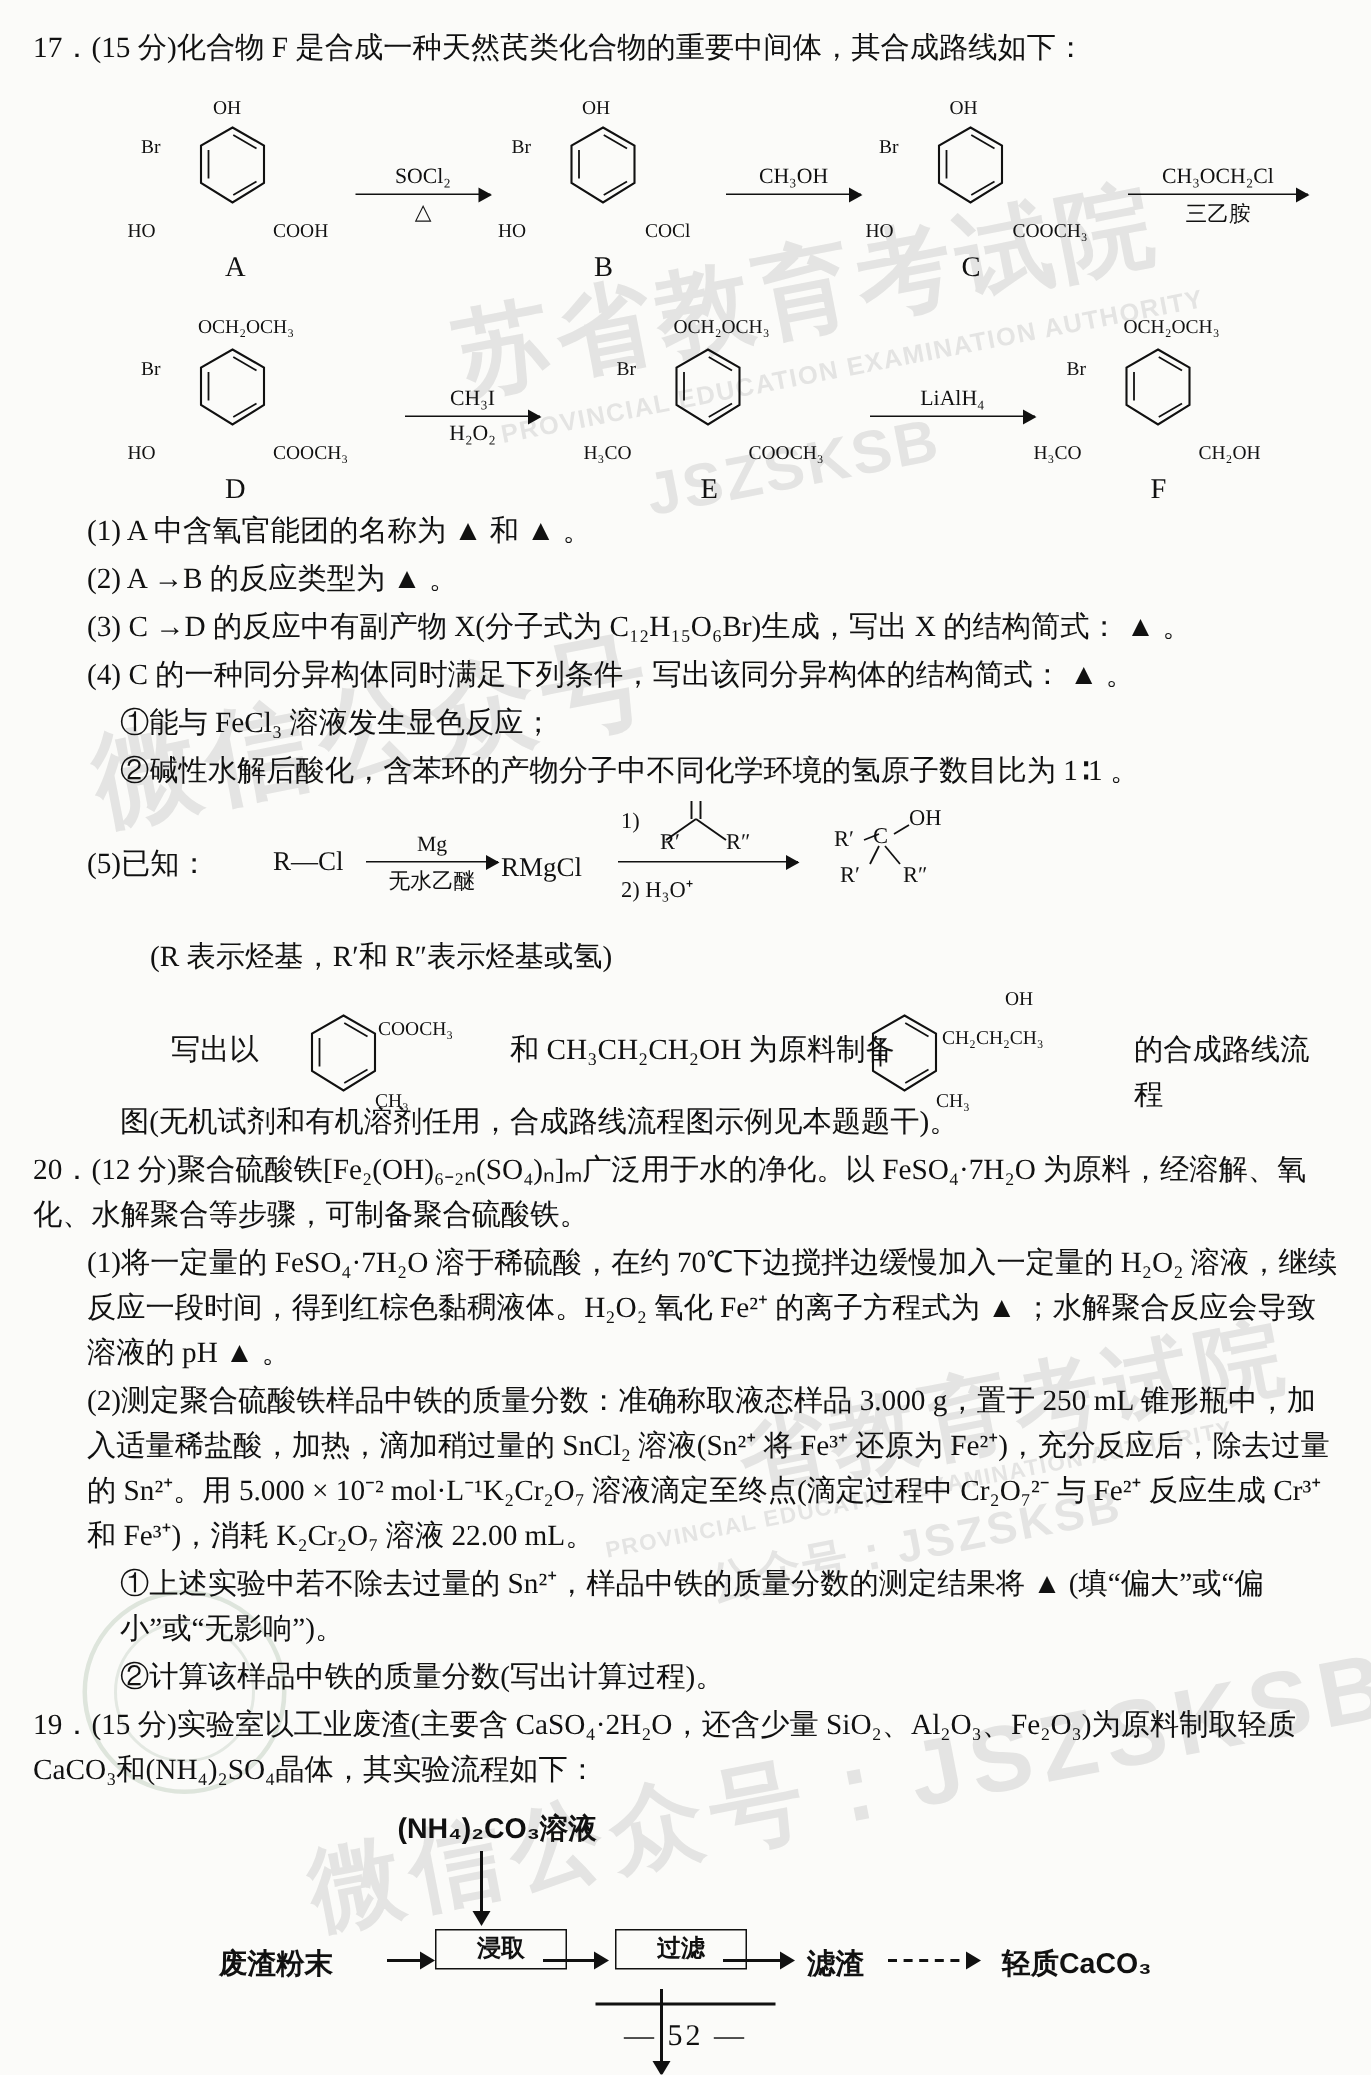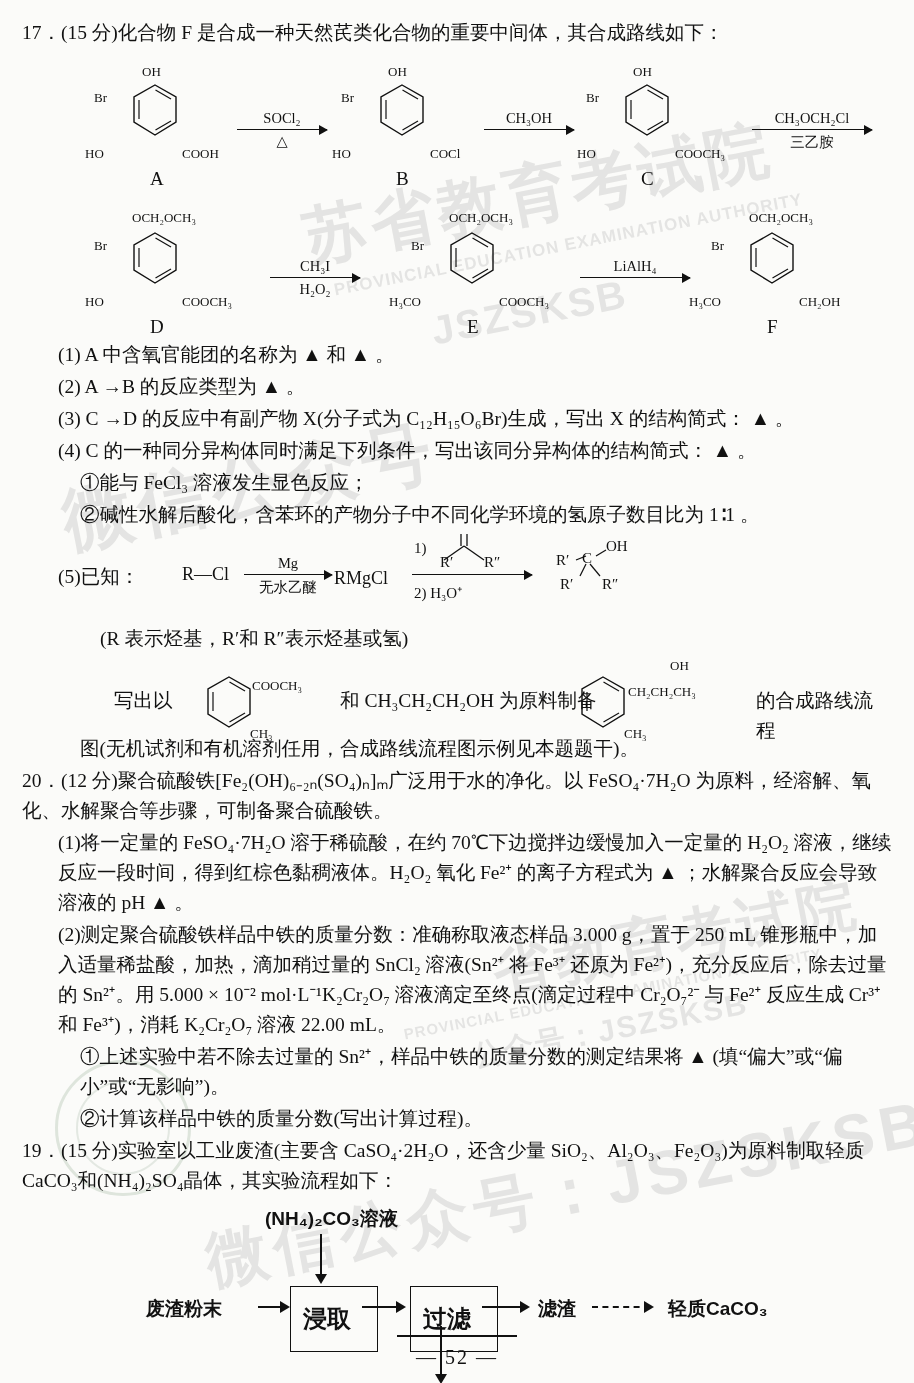--- a/index.html
+++ b/index.html
@@ -62,22 +62,22 @@
   .lbl{position:absolute;font-size:19px;}
   .arrow{position:absolute;}
   .arrow .line{position:absolute;left:0;top:9px;height:1.4px;background:#111;}
   .arrow .head{position:absolute;top:4.5px;width:0;height:0;border-left:9px solid #111;border-top:5px solid transparent;border-bottom:5px solid transparent;}
   .arrow .above{position:absolute;bottom:13px;width:100%;text-align:center;font-size:14.5px;white-space:nowrap;}
   .arrow .below{position:absolute;top:13px;width:100%;text-align:center;font-size:14.5px;white-space:nowrap;}
   
   .flow{position:relative;height:230px;margin-top:6px;}
   .box{
     position:absolute;border:1.6px solid #111;background:transparent;
-    font-size:24px;font-weight:bold;text-align:left;
-    padding:16px 12px;font-family:"Liberation Sans",sans-serif;
+    font-size:16px;font-weight:bold;text-align:center;
+    padding:2px 12px;font-family:"Liberation Sans",sans-serif;
   }
   .ftext{position:absolute;font-size:19px;font-weight:bold;font-family:"Liberation Sans",sans-serif;}
   .fline{position:absolute;background:#111;}
   .fhead-r{position:absolute;width:0;height:0;border-left:10px solid #111;border-top:6px solid transparent;border-bottom:6px solid transparent;}
   .fhead-d{position:absolute;width:0;height:0;border-top:10px solid #111;border-left:6px solid transparent;border-right:6px solid transparent;}
   .dash{position:absolute;border-top:2px dashed #111;}
   .pagenum{
     position:absolute;bottom:14px;left:0;width:100%;text-align:center;
     font-size:20px;letter-spacing:2px;
   }

